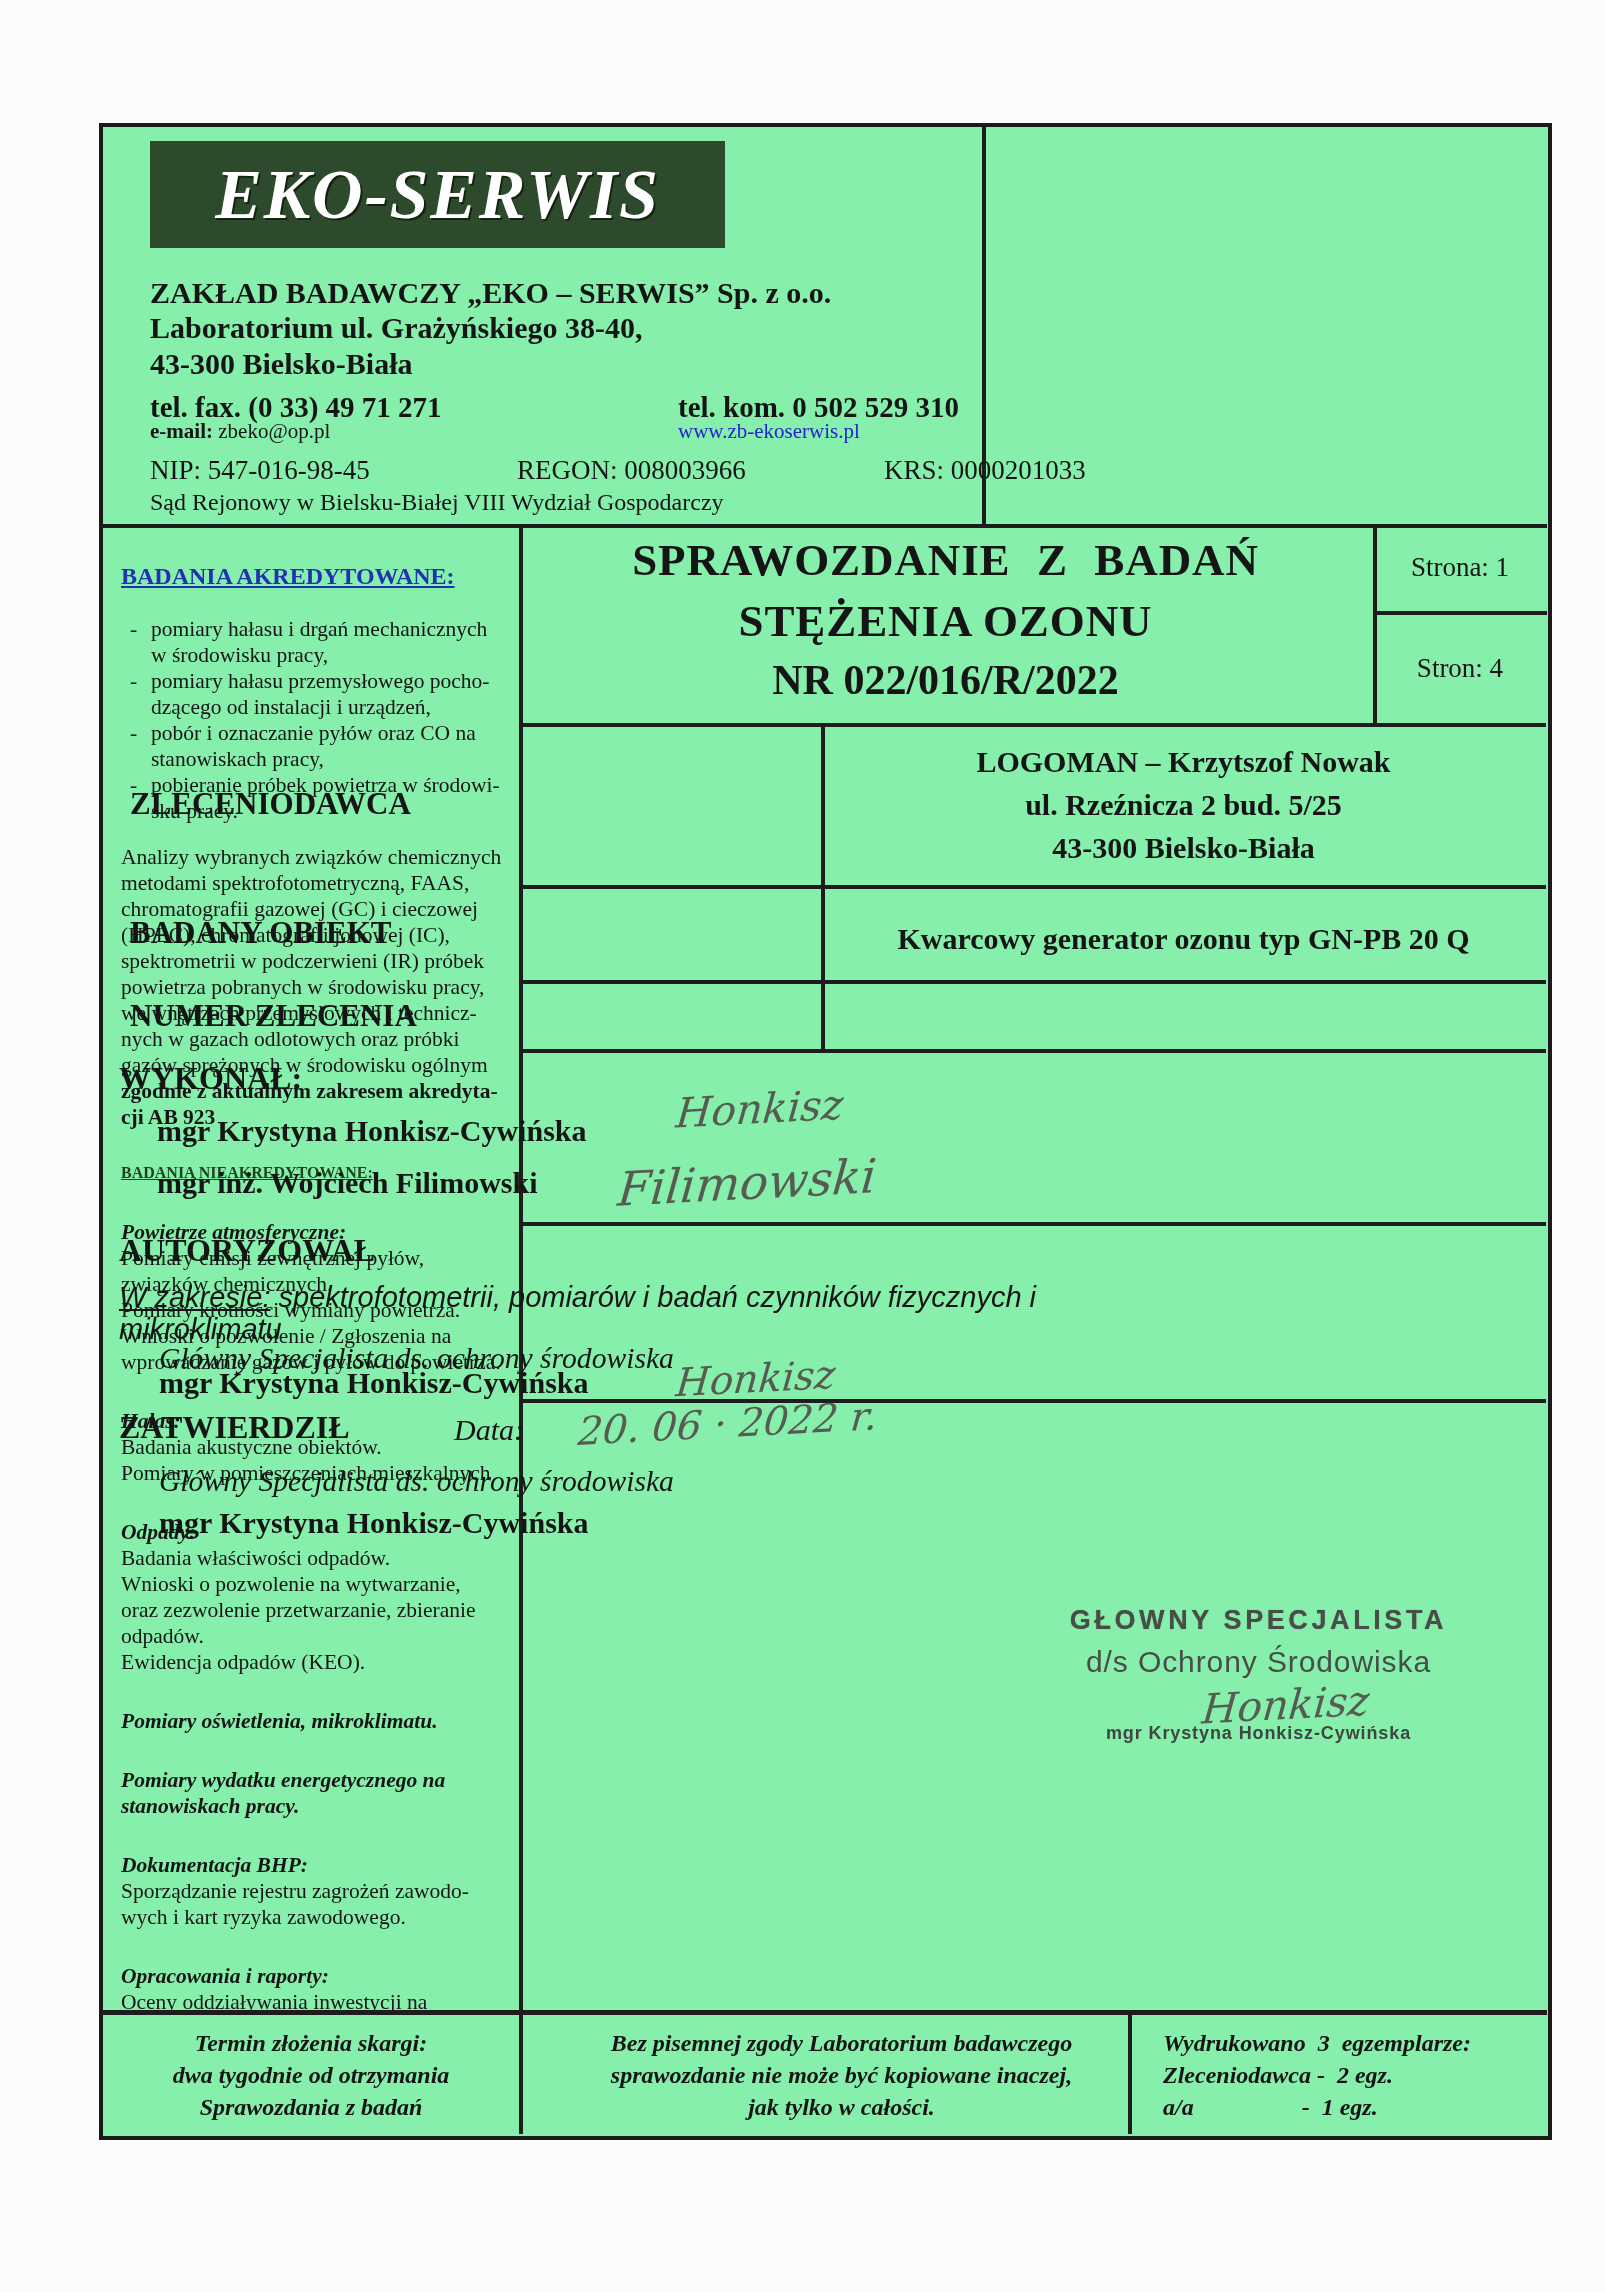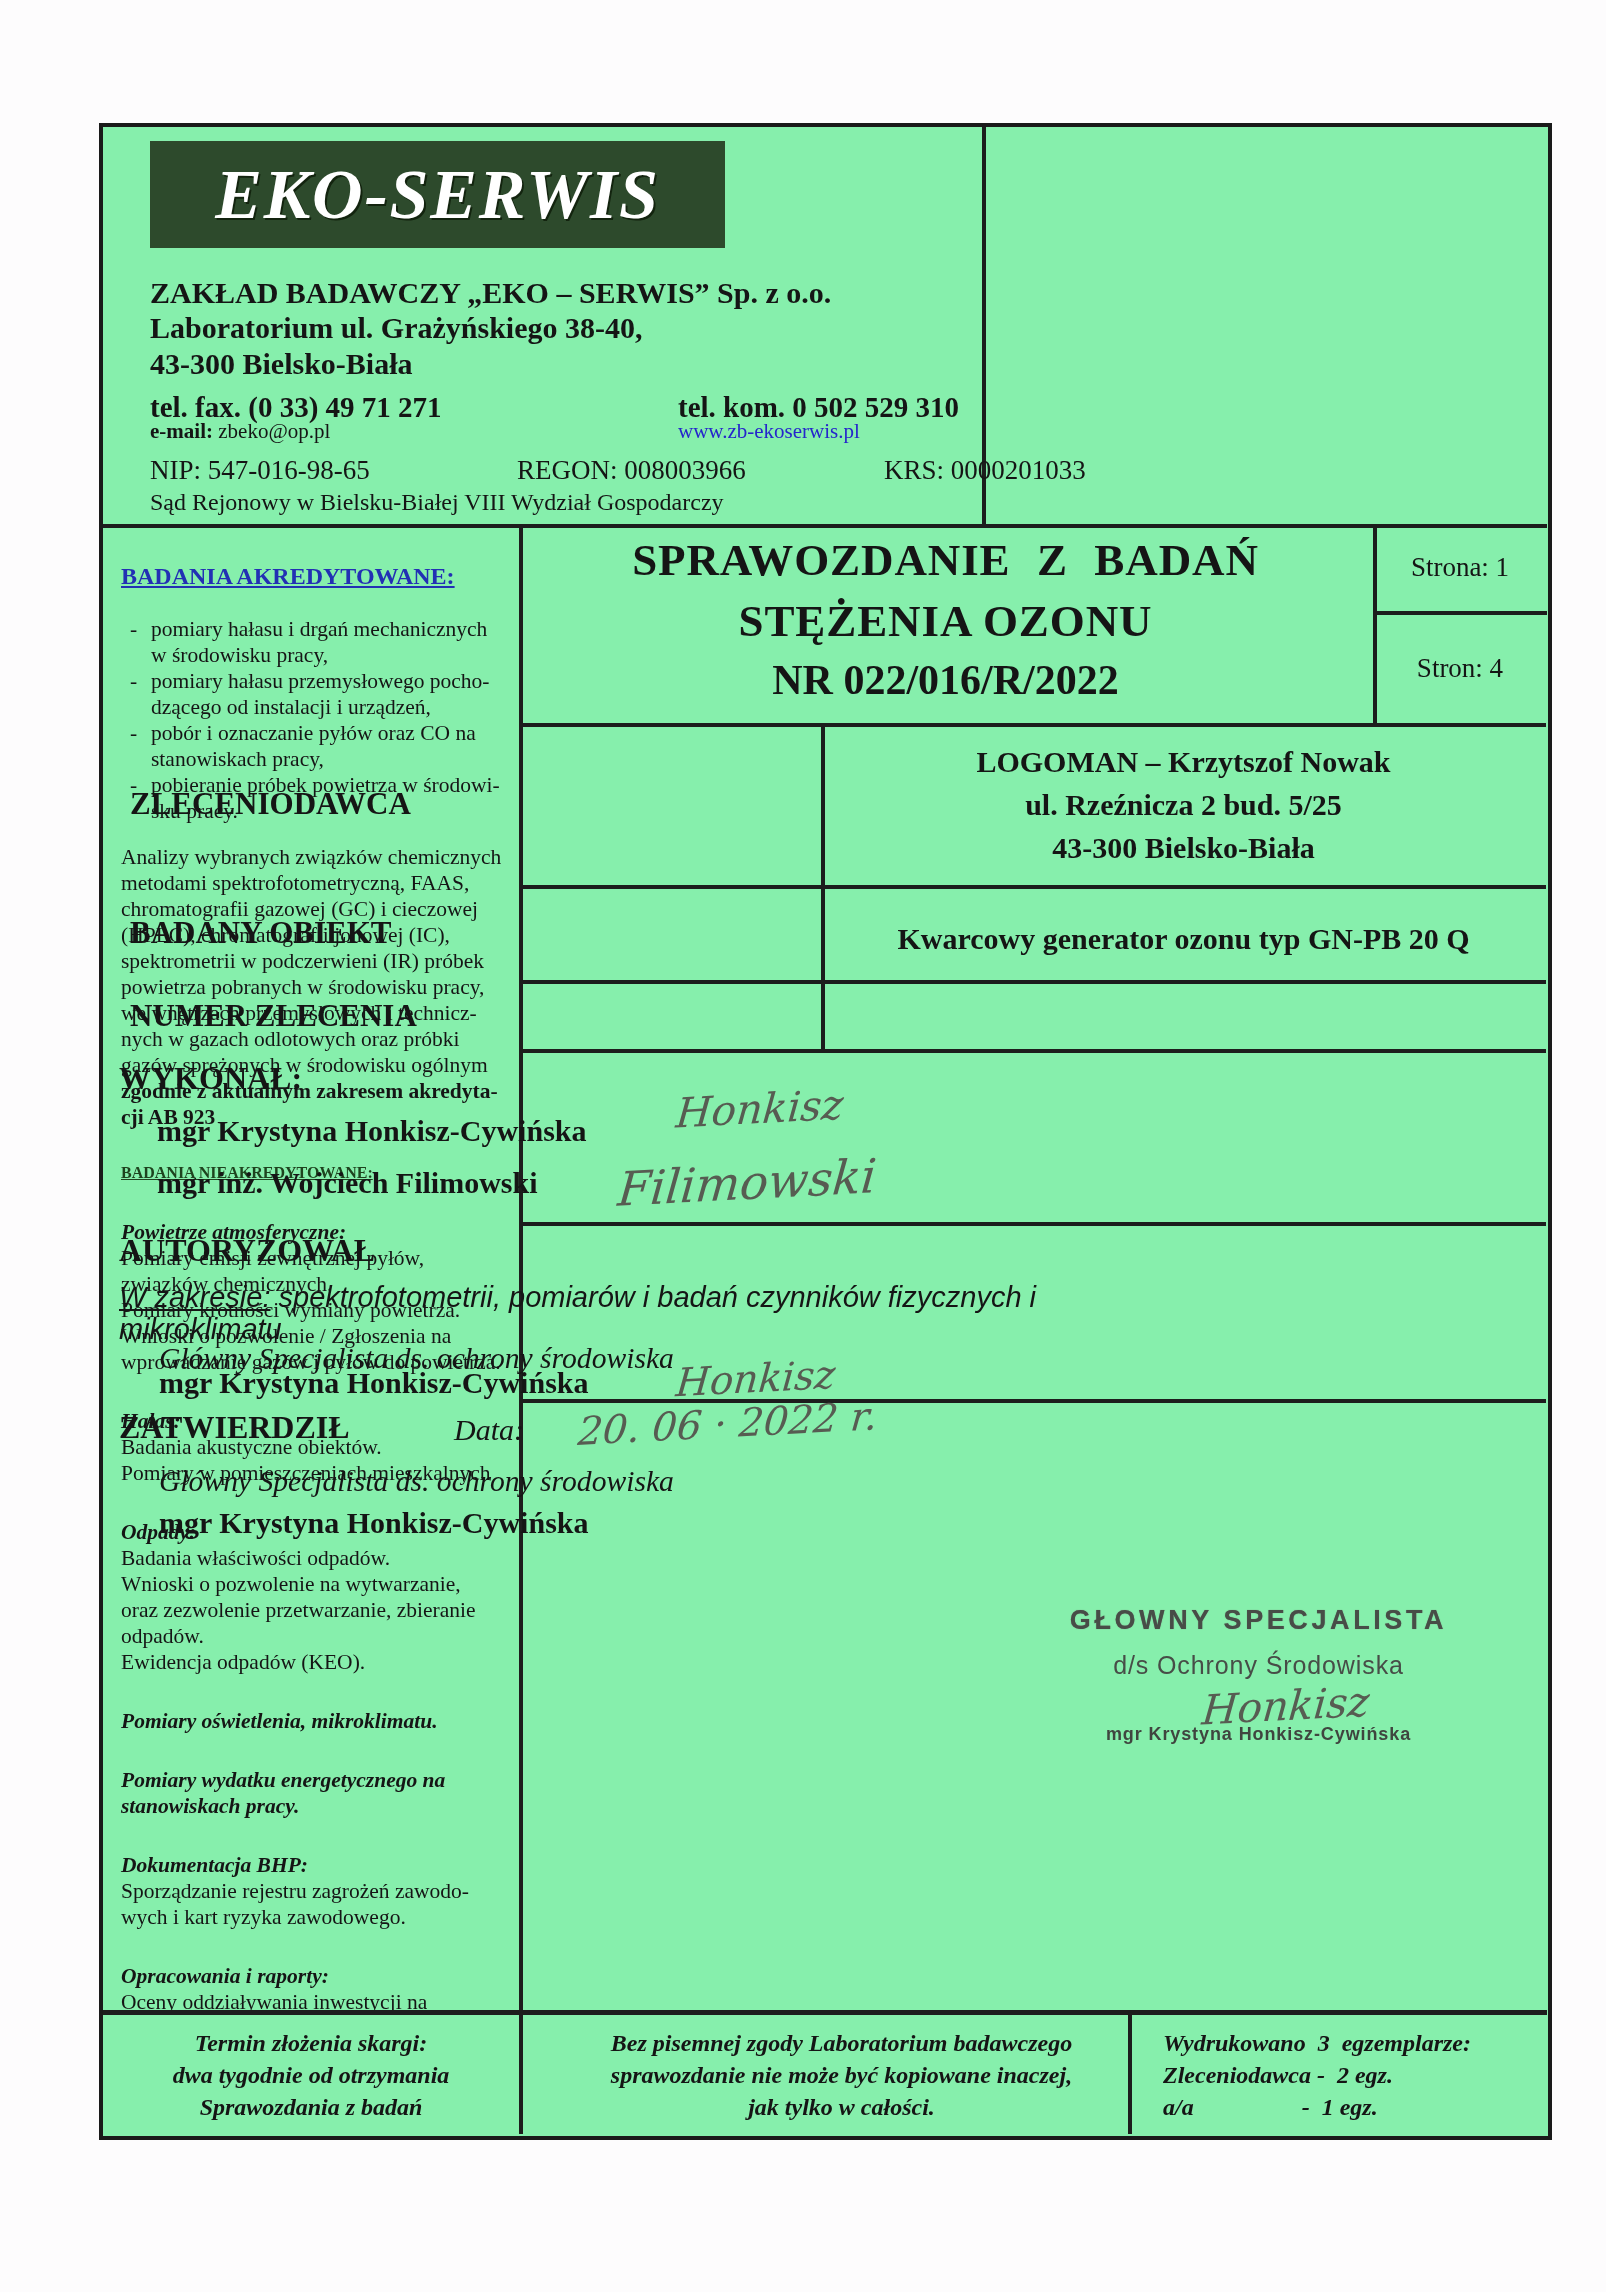--- a/index.html
+++ b/index.html
@@ -50,21 +50,21 @@
   .sec-label{font-size:32px;font-weight:bold;}
   .name{font-size:30px;font-weight:bold;white-space:nowrap;}
   .sig{display:inline-block;font-family:"DejaVu Serif",serif;font-style:italic;color:#575c52;
        transform:rotate(-3deg) skewX(-8deg);white-space:nowrap;}
   .scope{font-family:"Liberation Sans","DejaVu Sans",sans-serif;font-style:italic;
          font-size:29px;line-height:32px;}
   .role{font-size:29.6px;font-style:italic;white-space:nowrap;}
   .stamp{position:absolute;left:896px;top:1478px;width:519px;text-align:center;
          font-family:"Liberation Sans","DejaVu Sans",sans-serif;color:#474d47;}
   .stamp-l1{font-size:27px;font-weight:bold;letter-spacing:3.6px;text-shadow:0 0 0.9px #6a706a;}
-  .stamp-l2{font-size:25px;letter-spacing:0.9px;margin-top:15px;}
+  .stamp-l2{font-size:30px;letter-spacing:0.9px;margin-top:9px;}
   .stamp-sig{font-size:41px;margin:1.8px 0 -5.4px 54px;}
   .stamp-l3{font-size:18px;font-weight:bold;letter-spacing:0.9px;color:#3f453f;filter:blur(0.5px);}
 
   
   .foot-cell{position:absolute;top:1887px;height:121px;display:flex;align-items:center;justify-content:center;
              font-size:24px;font-style:italic;font-weight:bold;line-height:32px;text-align:center;}
   .foot-pre{white-space:pre;text-align:left;}
 </style>
 </head>
 <body>
@@ -97,21 +97,21 @@
     <div class="co-line" style="top:256px;font-size:29px;margin-top:8px;">
       <span class="b">tel. fax. (0 33) 49 71 271</span>
       <span class="b abs" style="left:528px;top:0;">tel. kom. 0 502 529 310</span>
     </div>
     <div class="co-line" style="top:292px;font-size:21px;">
       <span class="b">e-mail:</span>
       <span>zbeko@op.pl</span>
       <span class="abs link" style="left:528px;top:0;">www.zb-ekoserwis.pl</span>
     </div>
     <div class="co-line" style="top:328px;font-size:27px;">
-      <span>NIP: 547-016-98-65</span>
+      <span>NIP: 547-016-98-45</span>
       <span class="abs" style="left:367px;top:0;">REGON: 008003966</span>
       <span class="abs" style="left:734px;top:0;">KRS: 0000201033</span>
     </div>
     <div class="co-line small" style="top:362px;">Sąd Rejonowy w Bielsku-Białej VIII Wydział Gospodarczy</div>
 
     <div class="sidebar">
       <div class="sb-head-blue">BADANIA AKREDYTOWANE:</div>
       <div class="sb-item">pomiary hałasu i drgań mechanicznych
 w środowisku pracy,</div>
       <div class="sb-item">pomiary hałasu przemysłowego pocho-

